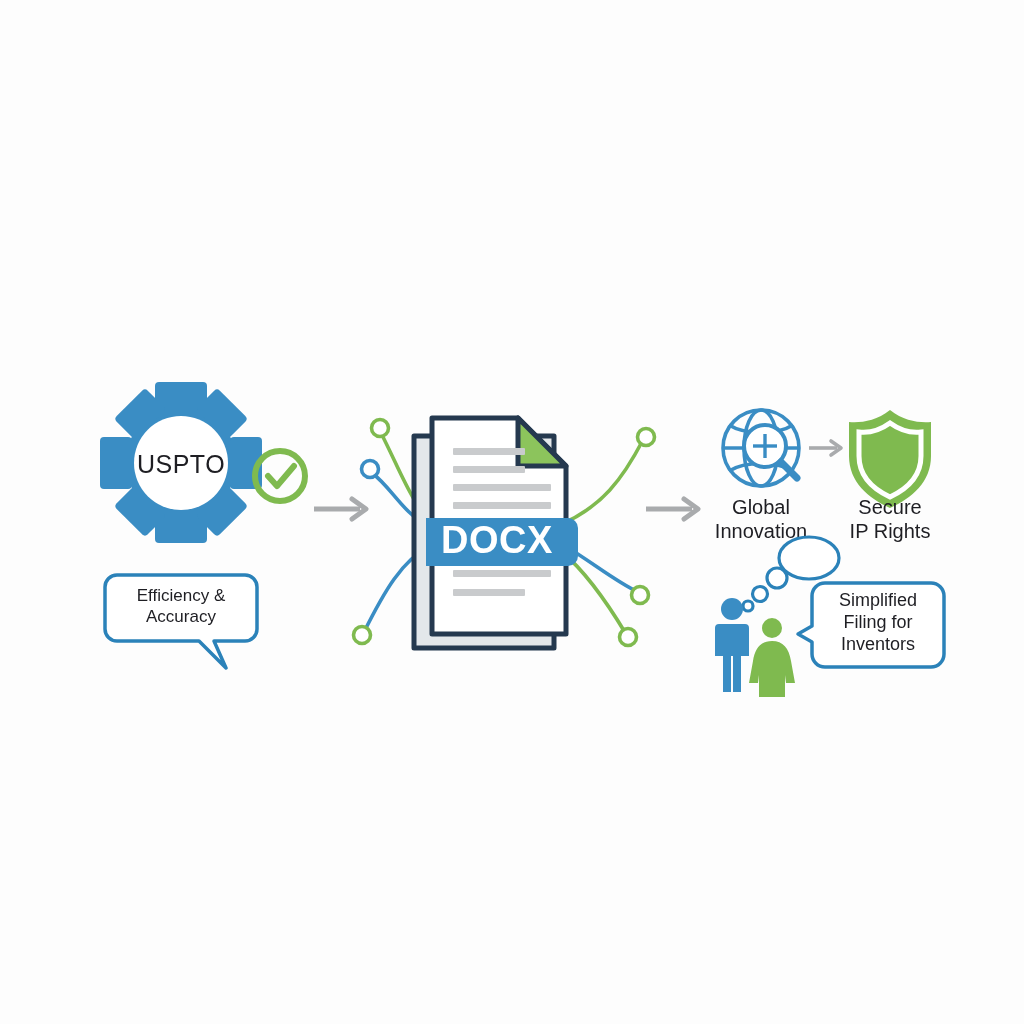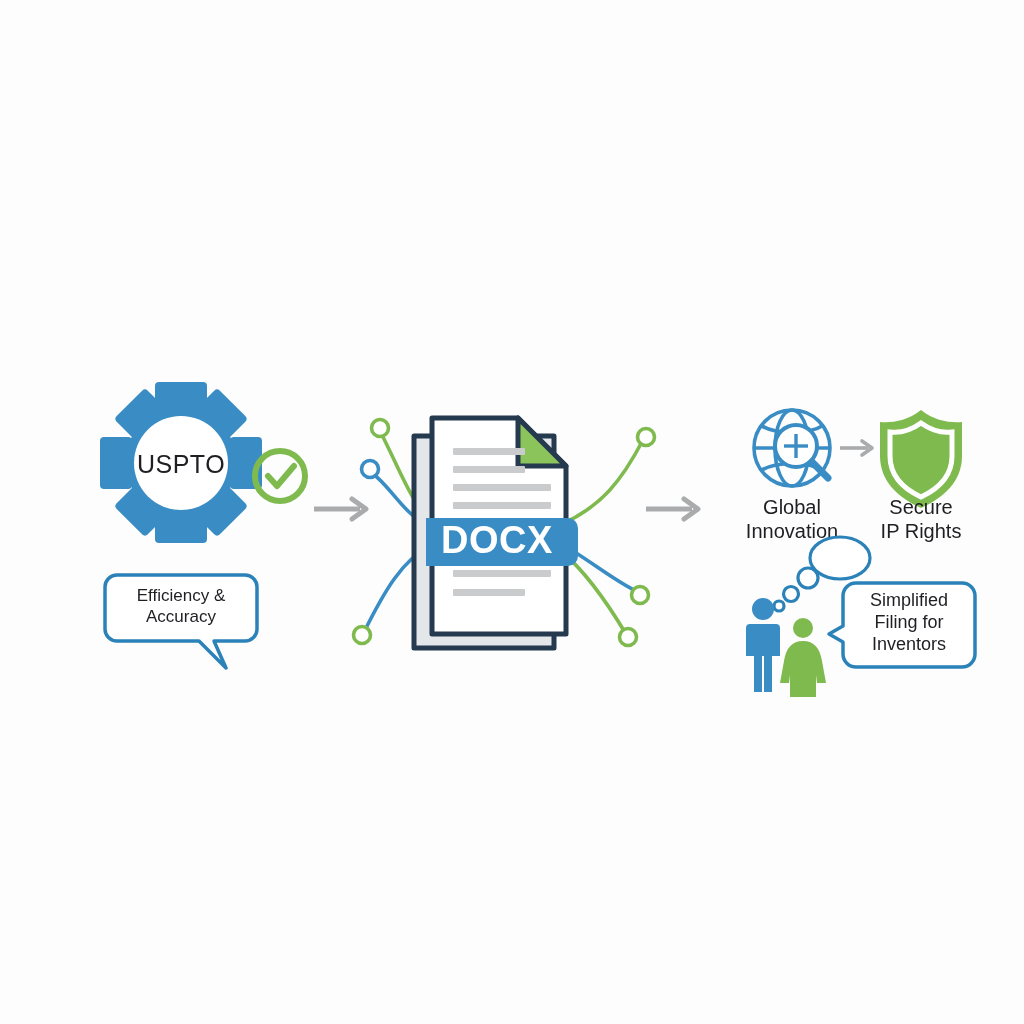--- a/index.html
+++ b/index.html
@@ -142,21 +142,21 @@
 
   <div class="stage" style="left:644px; top:496px;">
     <svg width="62" height="26" viewBox="0 0 62 26">
       <g>
         <line x1="2" y1="13" x2="48" y2="13" stroke="#a9abad" stroke-width="5"></line>
         <path d="M40 3 L54 13 L40 23" fill="none" stroke="#a9abad" stroke-width="5" stroke-linecap="round" stroke-linejoin="round"></path>
       </g>
     </svg>
   </div>
 
-  <div class="stage" style="left:724px; top:390px;">
+  <div class="stage" style="left:693px; top:390px;">
     <svg width="260" height="280" viewBox="0 0 260 280">
 
       <g fill="none" stroke="#3a8dc4" stroke-width="3.6">
         <circle cx="68" cy="58" r="38"></circle>
         <ellipse cx="68" cy="58" rx="17" ry="38"></ellipse>
         <line x1="30" y1="58" x2="106" y2="58"></line>
         <path d="M36 35 C 52 45, 84 45, 100 35"></path>
         <path d="M36 81 C 52 71, 84 71, 100 81"></path>
         <circle cx="72" cy="56" r="21" fill="#ffffff" stroke="#3a8dc4" stroke-width="4"></circle>
         <line x1="60" y1="56" x2="84" y2="56" stroke-width="3.4"></line>

